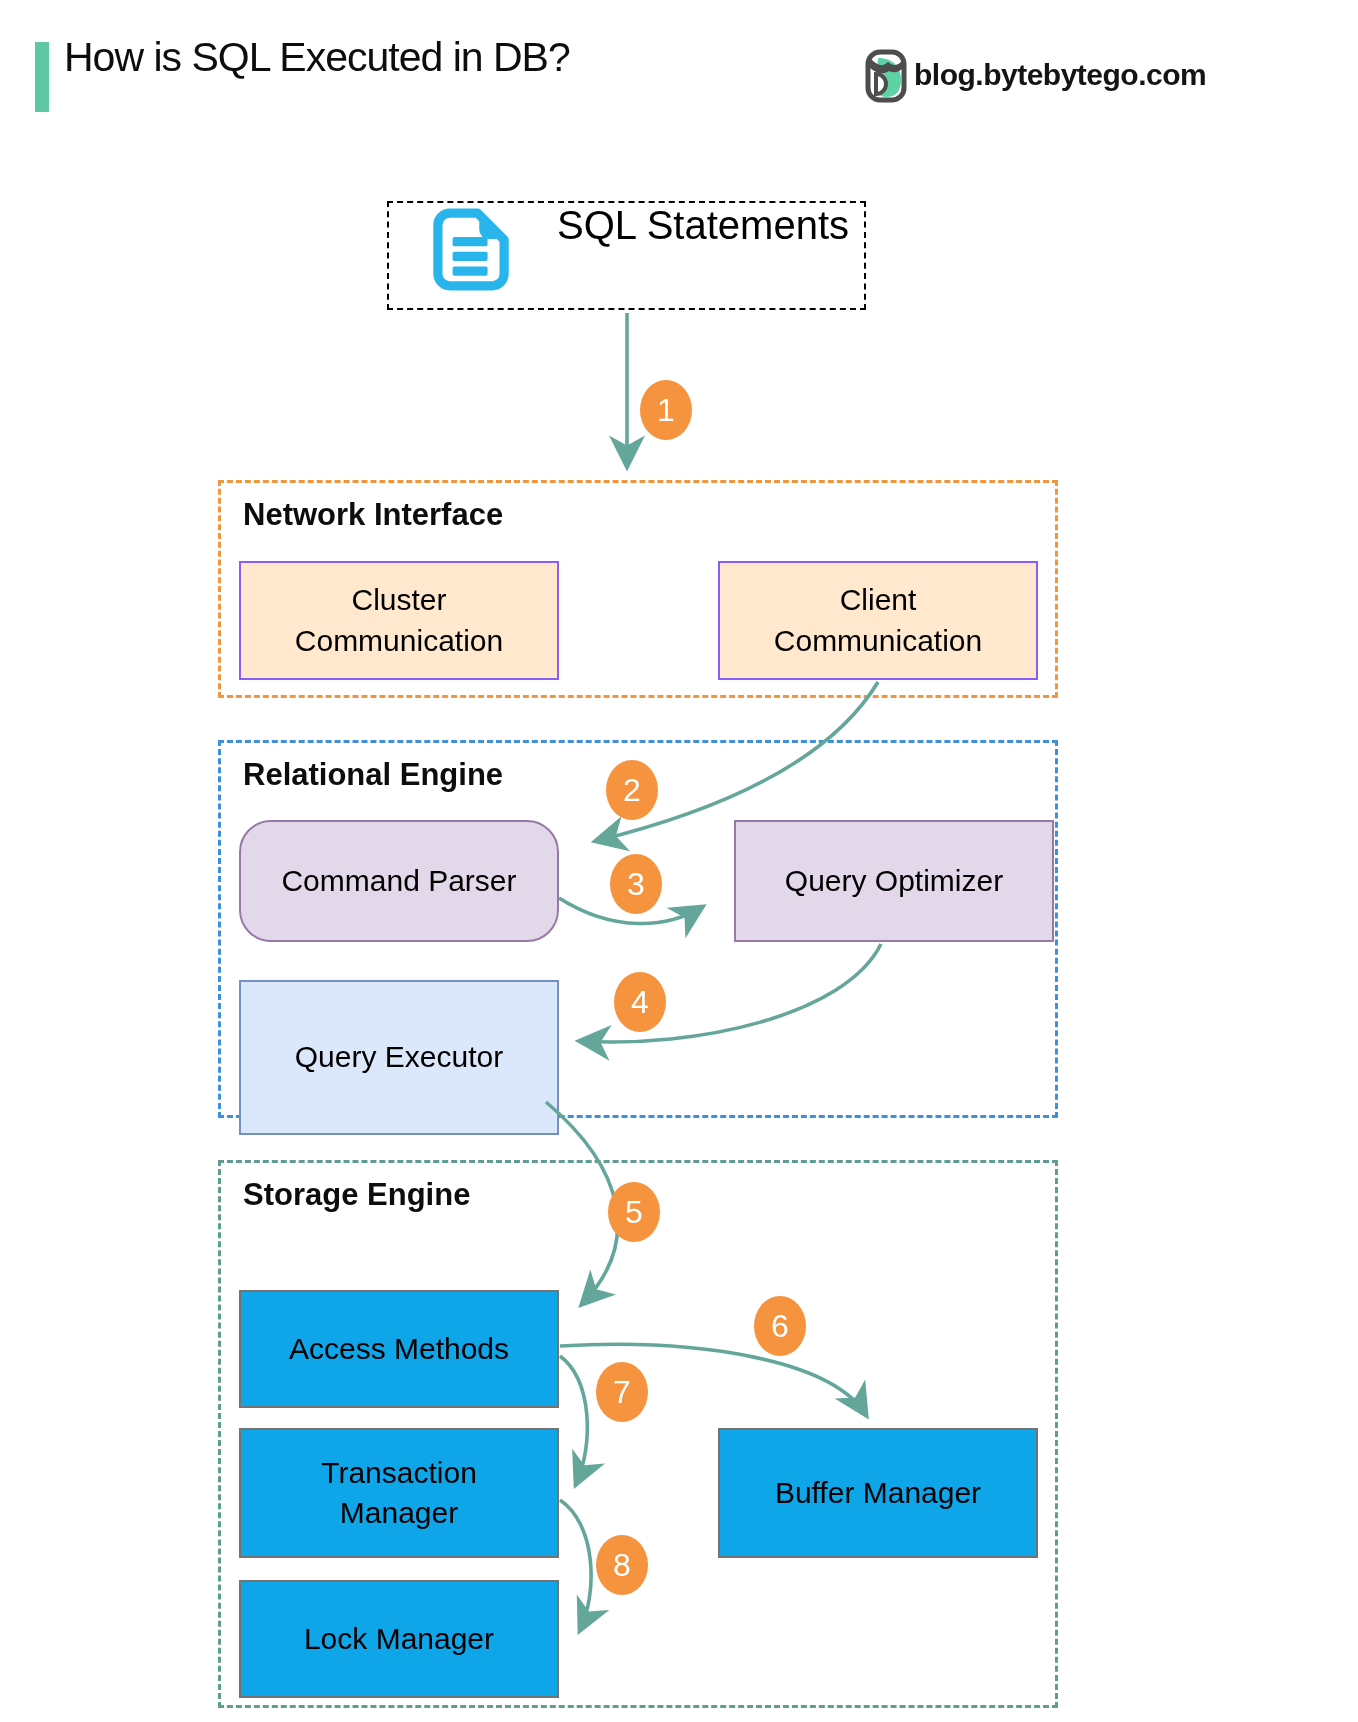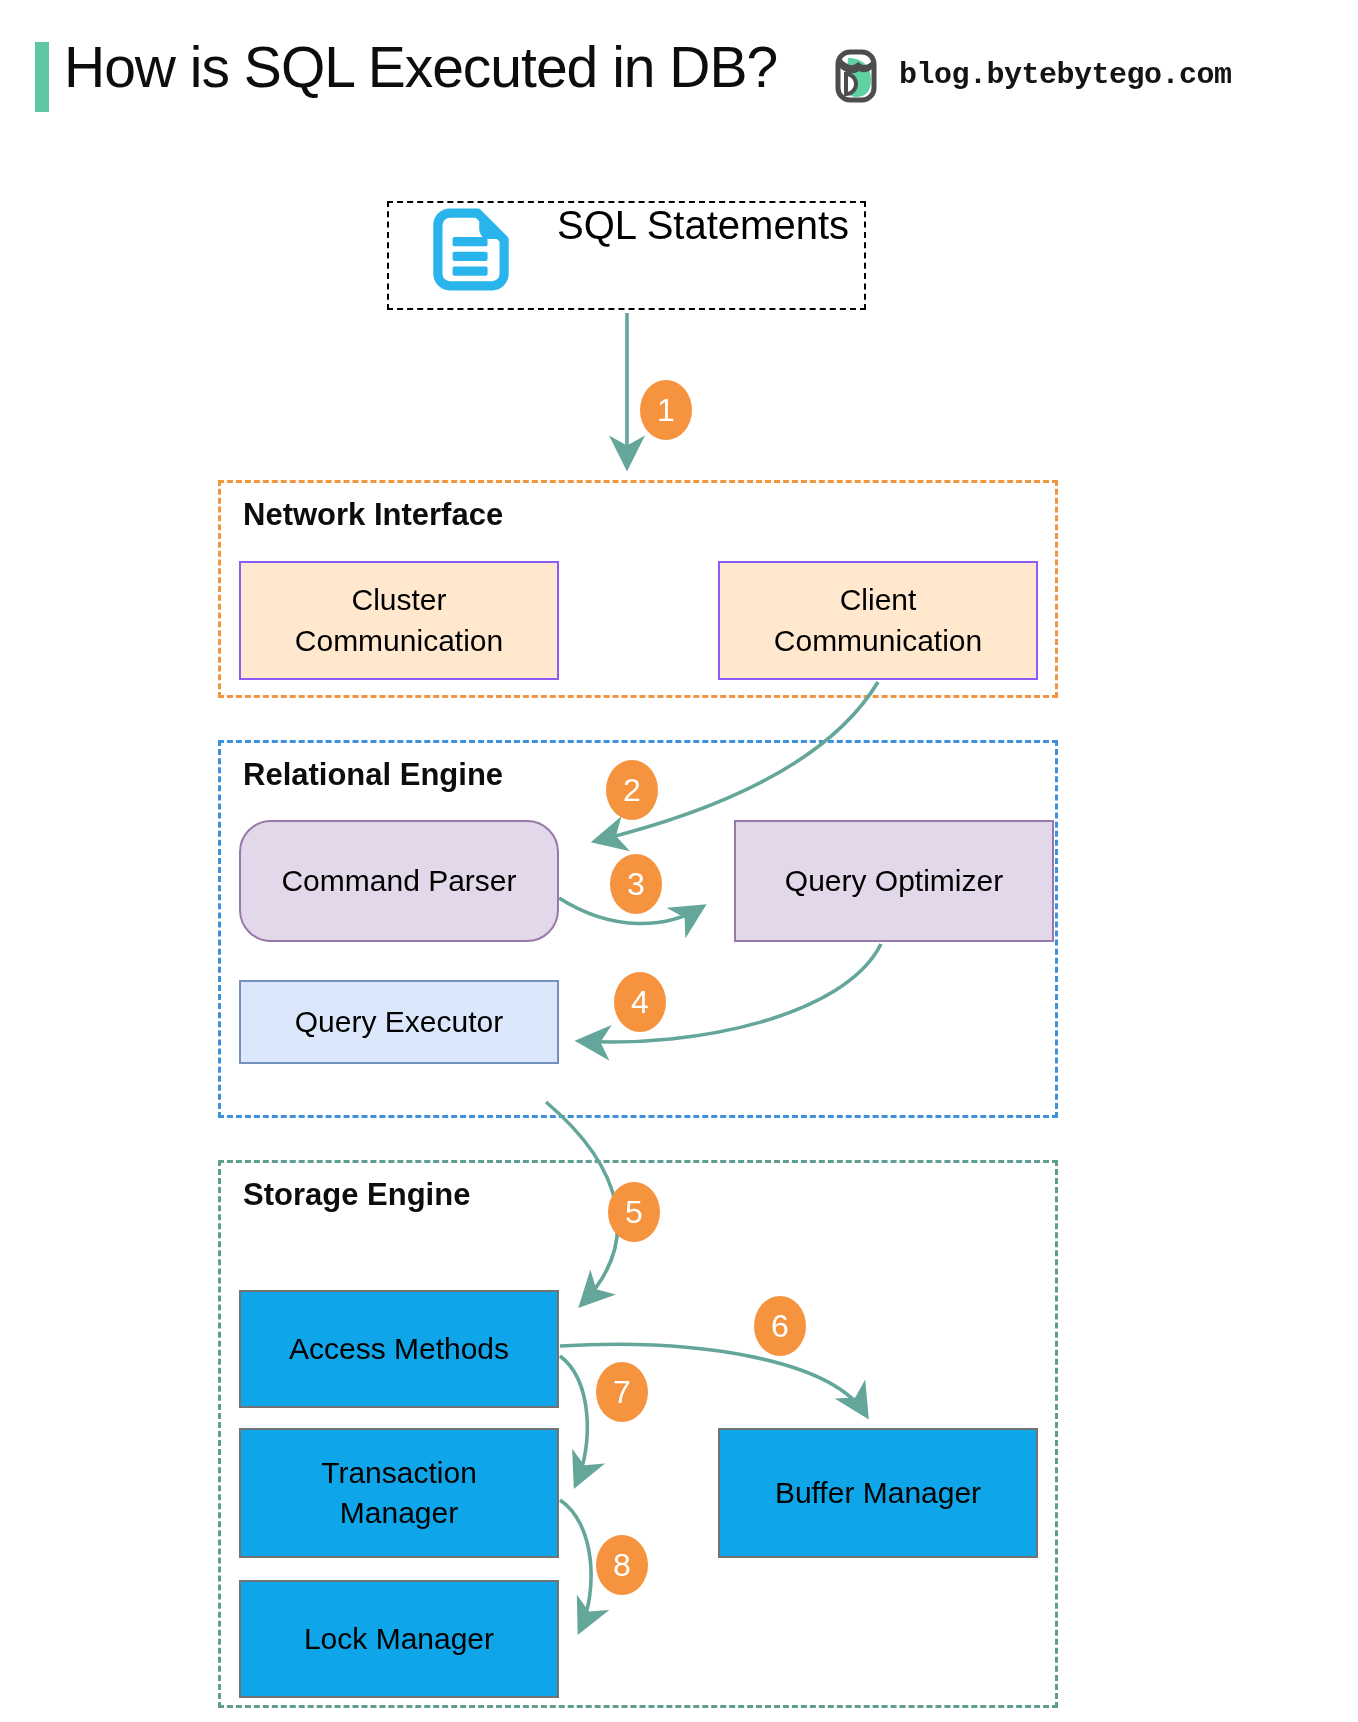--- a/index.html
+++ b/index.html
@@ -1,23 +1,23 @@
 <!DOCTYPE html>
 <html><head>
 <meta charset="utf-8">
 <style>
   html,body{margin:0;padding:0;background:#ffffff;}
   body{font-family:"Liberation Sans","DejaVu Sans",sans-serif;}
   #canvas{position:relative;width:1358px;height:1722px;background:#ffffff;overflow:hidden;}
 
   
   .accent-bar{position:absolute;left:35px;top:42px;width:14px;height:70px;background:#5FC7A3;}
-  .page-title{position:absolute;left:64px;top:34px;margin:0;font-size:57px;font-weight:400;
+  .page-title{position:absolute;left:64px;top:34px;margin:0;font-size:41px;font-weight:400;
               letter-spacing:-1px;color:#0d0d0d;white-space:nowrap;}
-  .brand{position:absolute;left:834px;top:46px;display:flex;align-items:center;gap:21px;font-family:Liberation Mono, monospace;}
+  .brand{position:absolute;left:864px;top:46px;display:flex;align-items:center;gap:6px;}
   .brand svg{width:44px;height:58px;}
   .brand-text{font-size:30px;font-weight:700;color:#141414;letter-spacing:-0.5px;white-space:nowrap;}
 
   
   .sql-box{position:absolute;left:387px;top:201px;width:479px;height:109px;
            border:2px dashed #000;box-sizing:border-box;display:flex;align-items:flex-start;}
   .sql-box svg{width:92px;height:92px;margin-left:36px;}
   .sql-label{font-size:40px;color:#000;margin-left:40px;white-space:nowrap;}
 
   
@@ -34,21 +34,21 @@
   .node.orange{background:#FFE8CE;border:2px solid #8b5cf6;}
   .node.purple{background:#E3D7EA;border:2px solid #9878A8;}
   .node.blue{background:#DBE8FB;border:2px solid #7391BE;}
   .node.green{background:#0ea5e9;border:2px solid #737373;}
 
   
   .box-cluster{left:239px;top:561px;height:119px;}
   .box-client{left:718px;top:561px;height:119px;}
   .box-parser{left:239px;top:820px;height:122px;border-radius:32px;}
   .box-optimizer{left:734px;top:820px;height:122px;}
-  .box-executor{left:239px;top:980px;height:84px;}
+  .box-executor{left:239px;top:980px;height:155px;}
   .box-access{left:239px;top:1290px;height:118px;}
   .box-buffer{left:718px;top:1428px;height:130px;}
   .box-transaction{left:239px;top:1428px;height:130px;padding:6px 52px;}
   .box-lock{left:239px;top:1580px;height:118px;}
 
   
   #arrows{position:absolute;left:0;top:0;width:1358px;height:1722px;pointer-events:none;}
 
   
   .badge{position:absolute;width:52px;height:60px;border-radius:50%;background:#F6933F;

